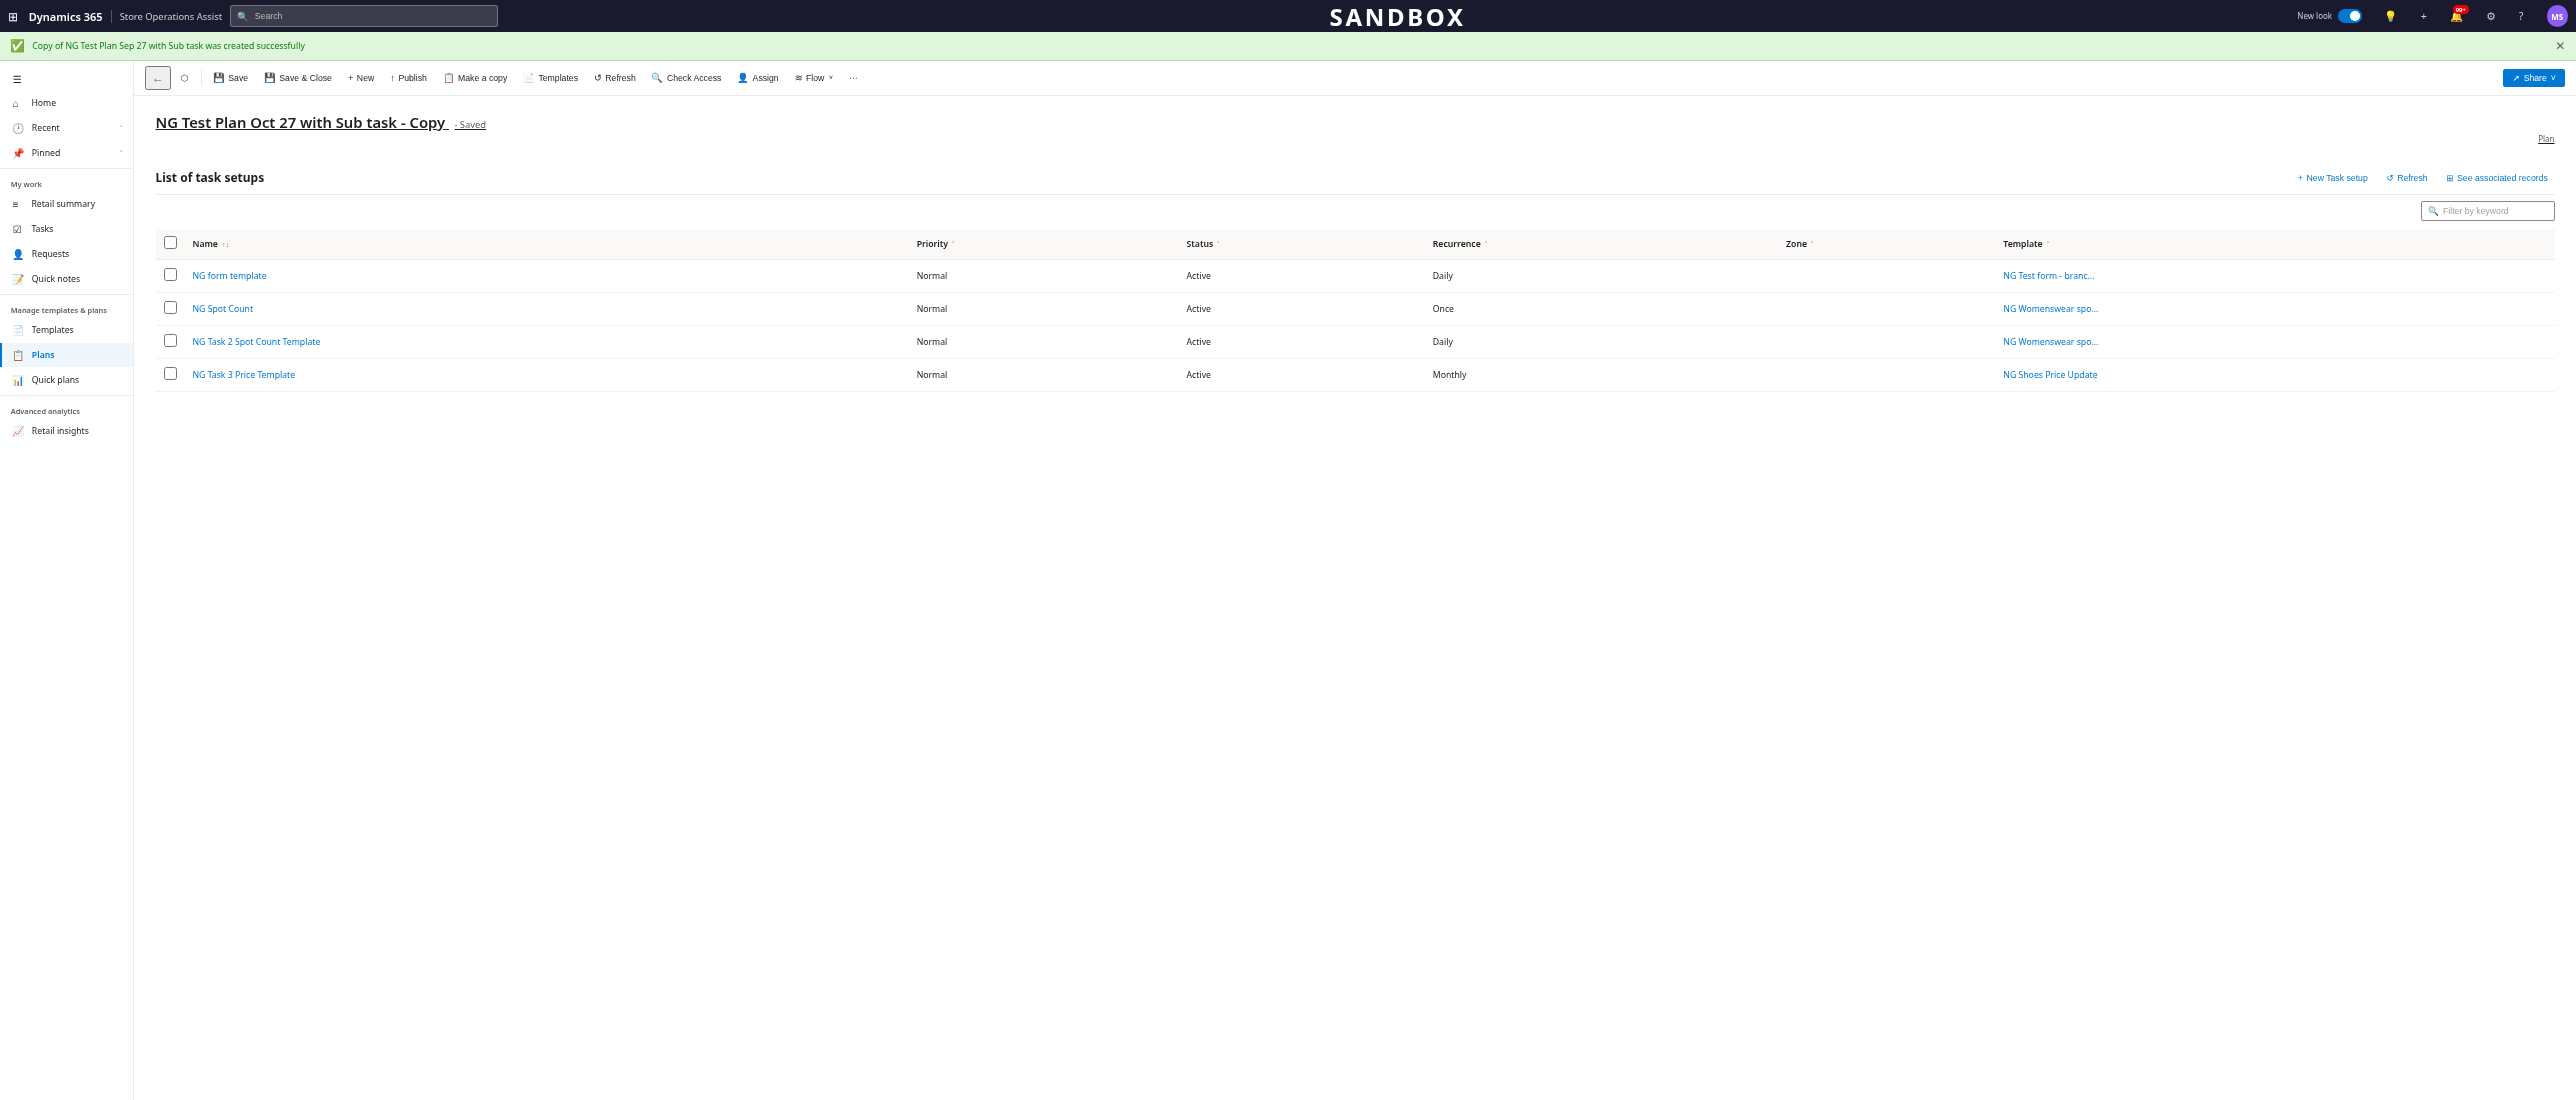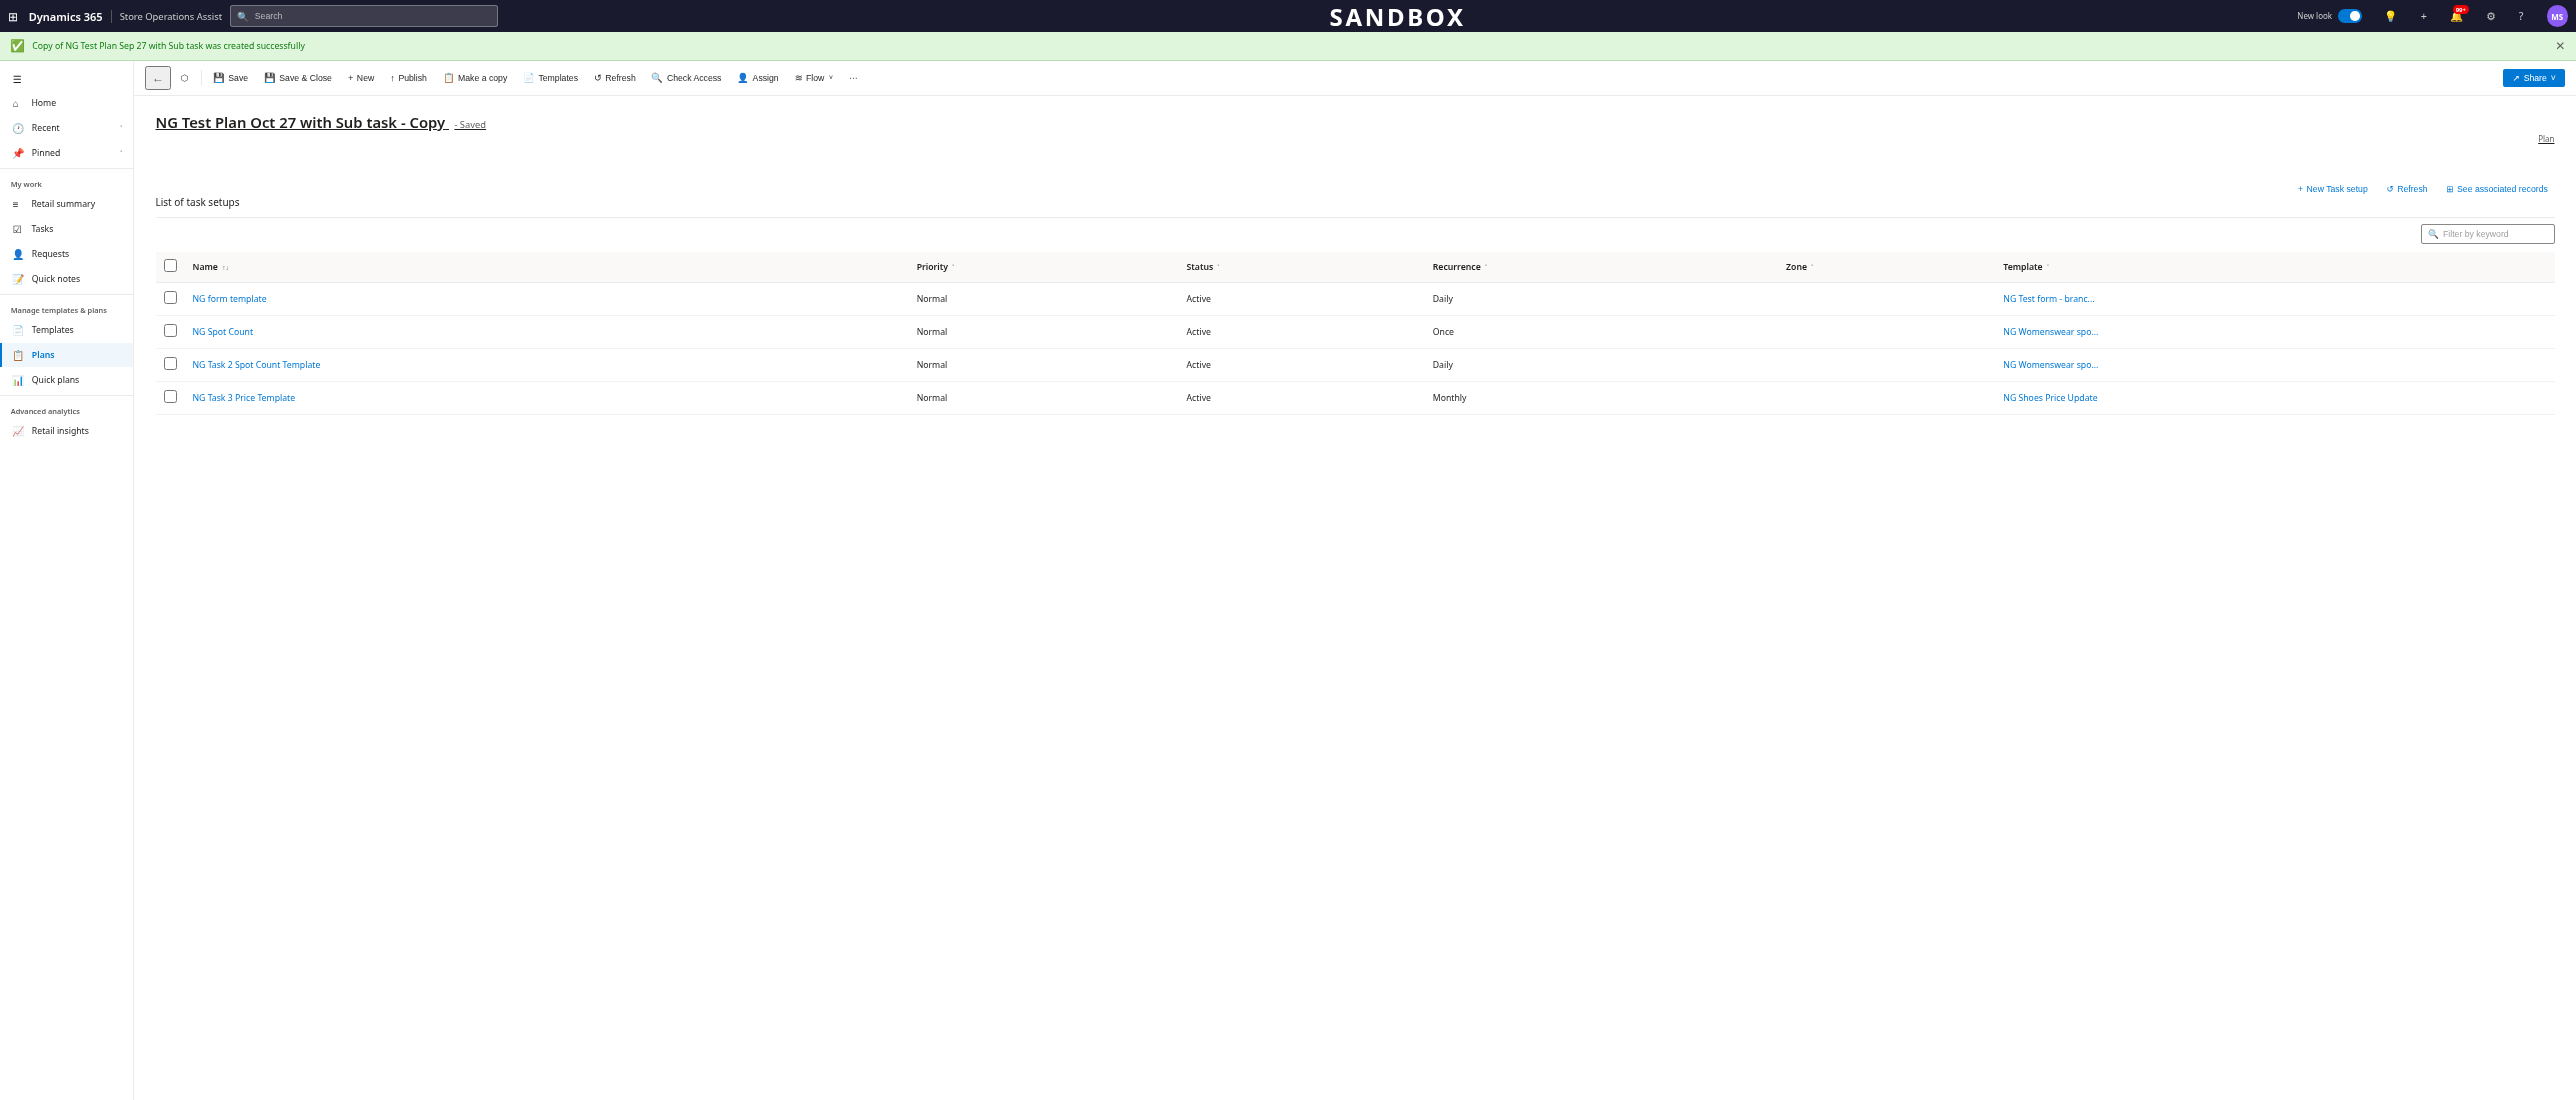--- a/index.html
+++ b/index.html
@@ -118,21 +118,21 @@
       border-bottom: 1.3px solid transparent; margin-bottom: -0.7px;
     }
     .tab.active { color: #0078d4; border-bottom-color: #0078d4; font-weight: 500; }
 
     
     .list-section { background: #fff; }
     .list-header {
       display: flex; align-items: center; padding: 8px 0; gap: 8px;
       border-bottom: 0.7px solid #edebe9; margin-bottom: 5.4px;
     }
-    .list-title { font-size: 10px; font-weight: 400; color: #201f1e; flex: 1; margin-top: 26px; }
+    .list-title { font-size: 12px; font-weight: 700; color: #201f1e; flex: 1; }
     .list-header-actions { display: flex; align-items: center; gap: 5.4px; }
     .list-btn {
       display: flex; align-items: center; gap: 3.4px; padding: 3.4px 6.7px;
       border: none; background: transparent; cursor: pointer; font-size: 8.7px;
       color: #0078d4; border-radius: 2px;
     }
 
     
     .filter-row { display: flex; justify-content: flex-end; margin-bottom: 8px; }
     .filter-input {

